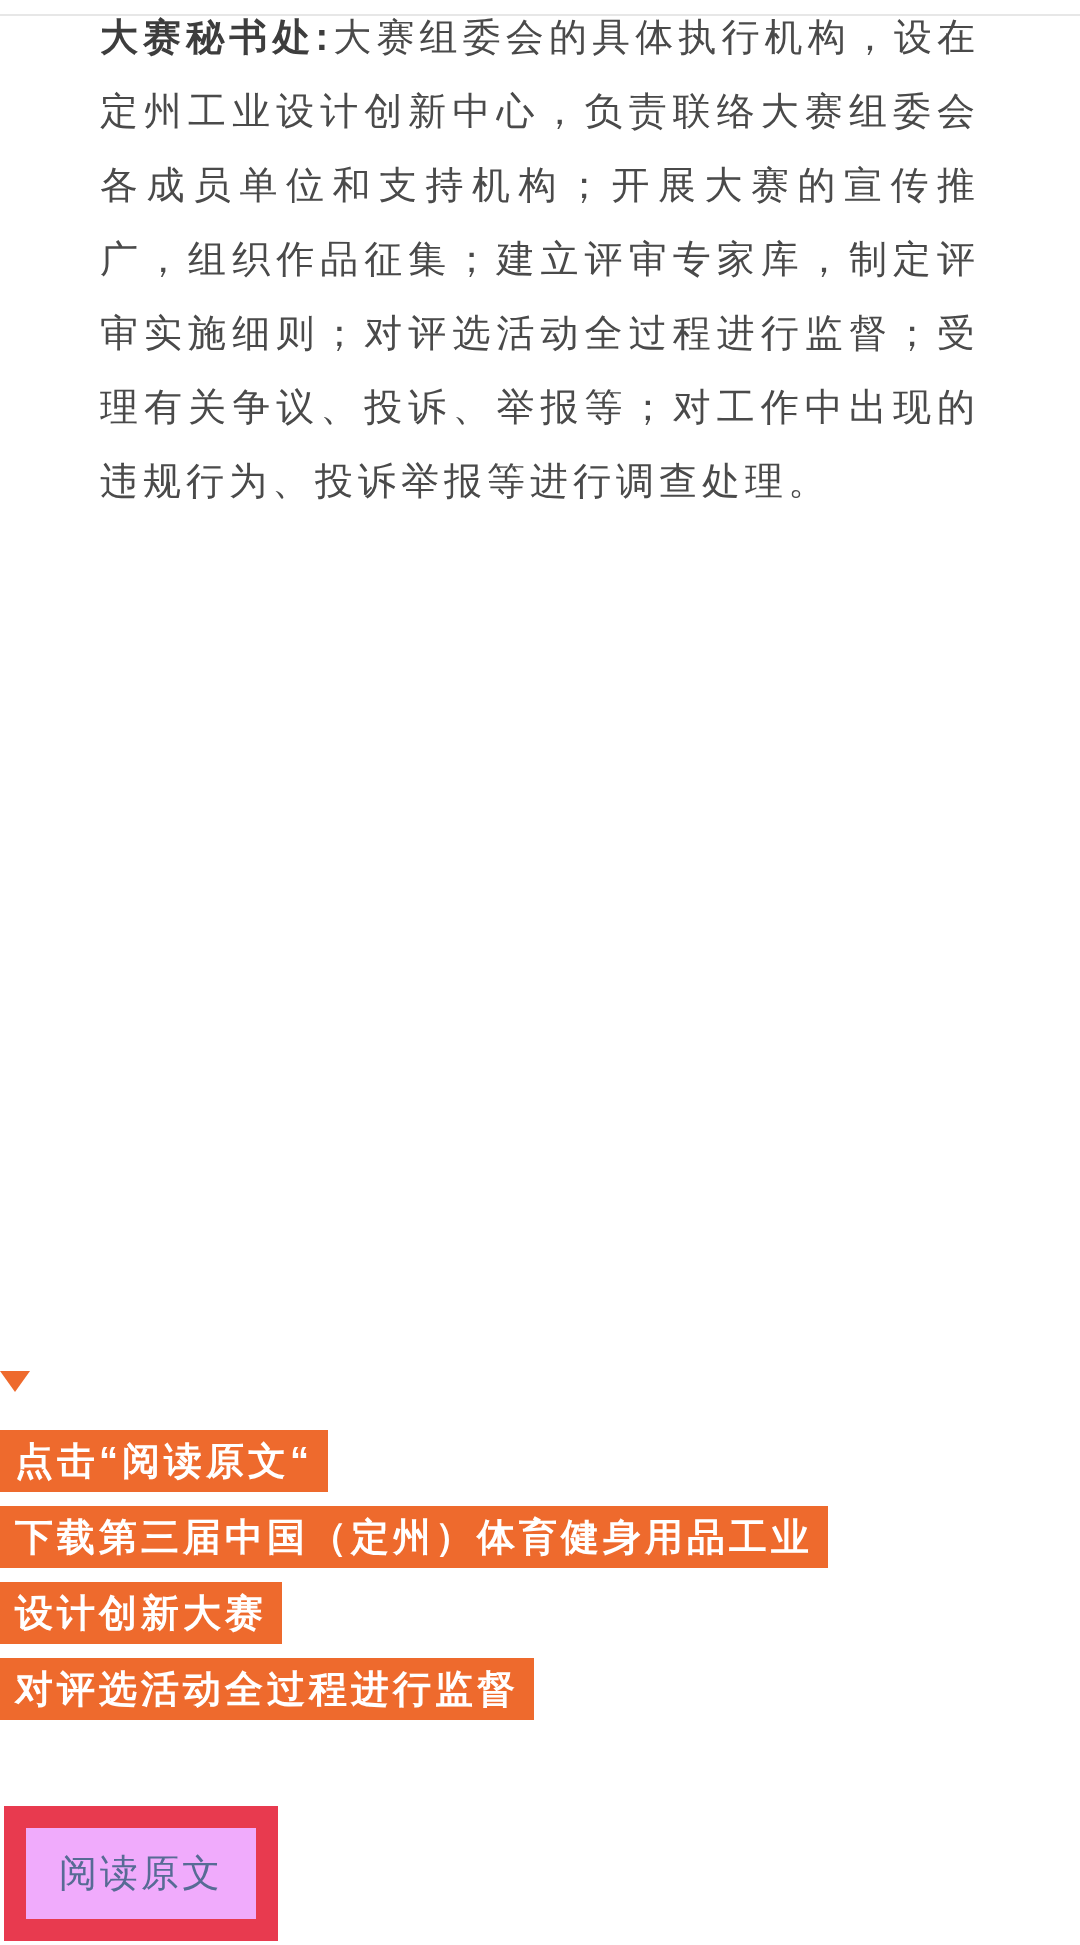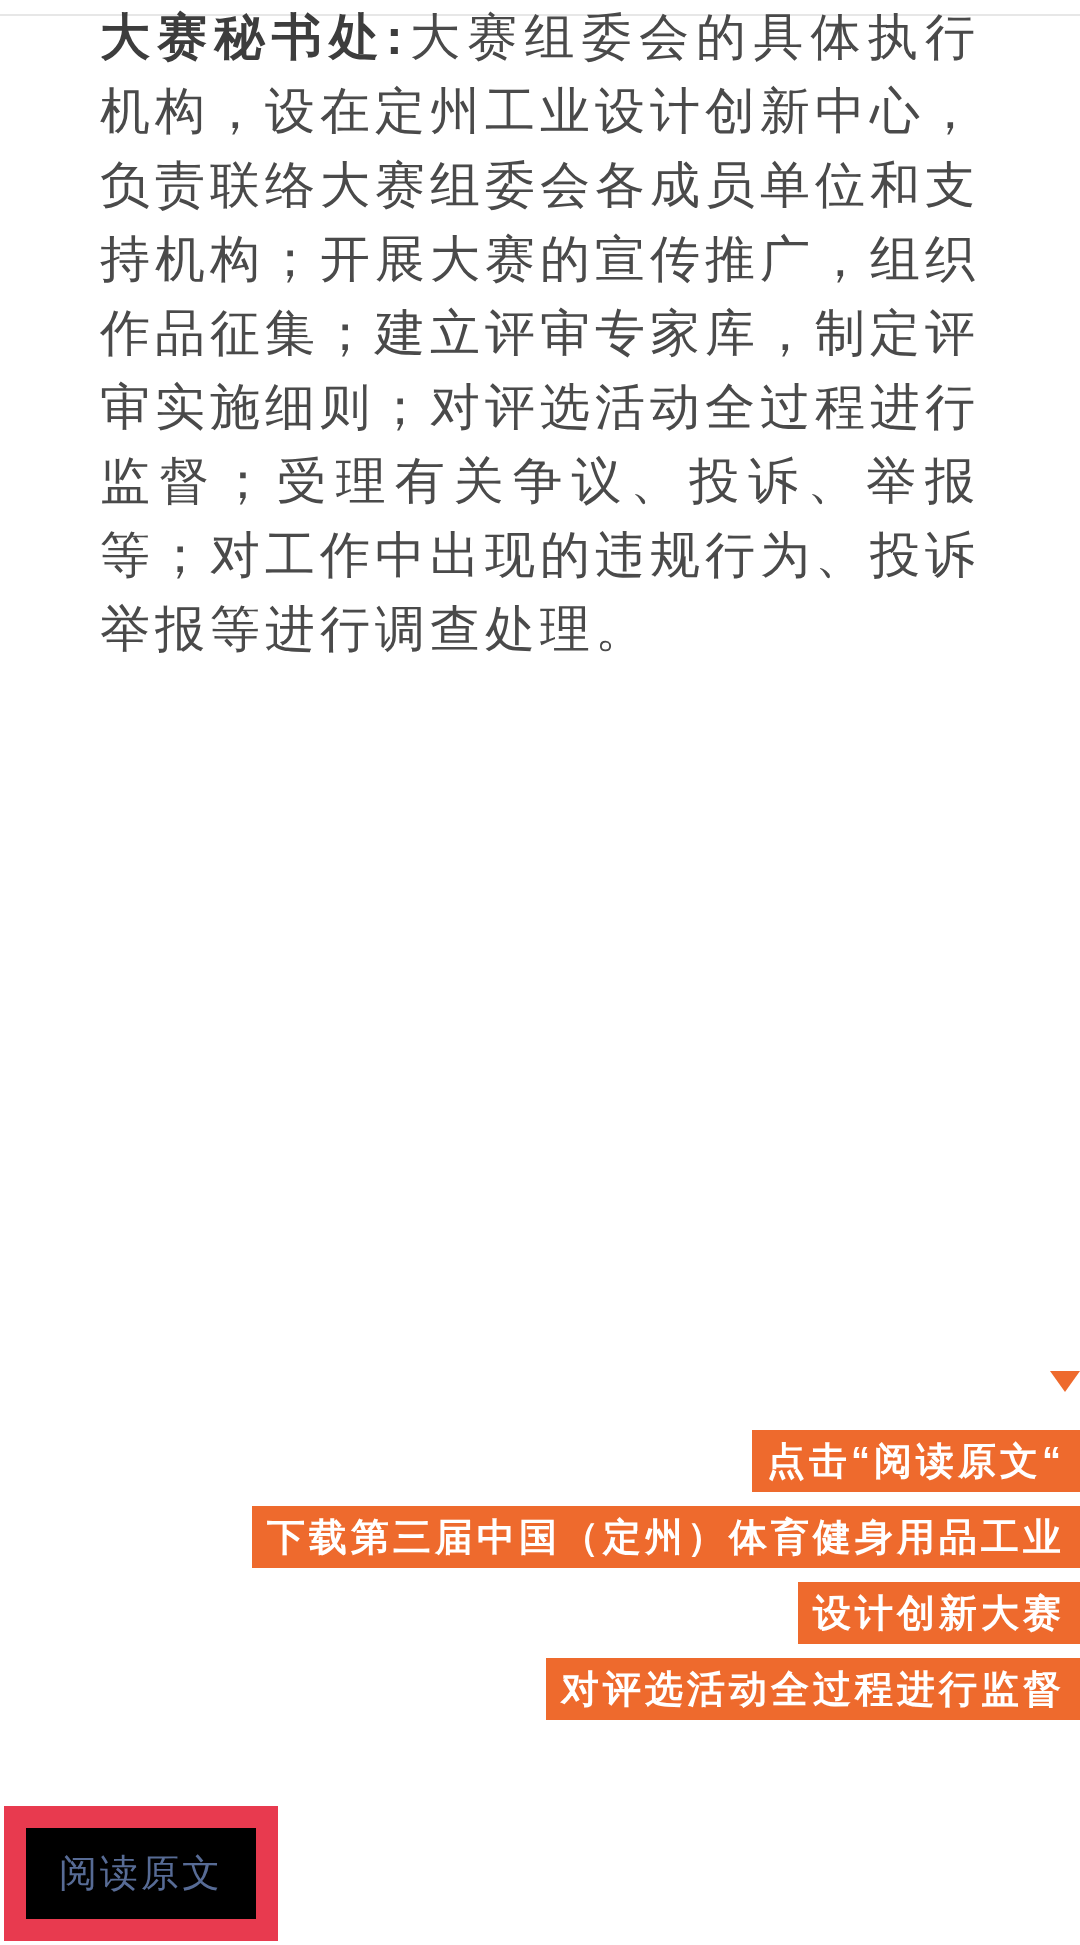--- a/index.html
+++ b/index.html
@@ -13,31 +13,31 @@
   .top-divider{
     position:absolute;top:14px;left:0;width:100%;height:2px;
     background:#e7e7e7;
   }
   .article{
     position:absolute;top:0;left:100px;width:880px;
     color:#4a4a4a;
   }
   .article p{
     margin:0;
-    font-size:50px;
+    font-size:38px;
     line-height:74px;
     letter-spacing:5px;
     text-align:justify;
     text-justify:inter-ideograph;
   }
   .article p + p{margin-top:74px;}
   .article b{font-weight:700;color:#3d3d3d;}
   .cta-zone{
     position:absolute;top:1371px;left:0;width:100%;
-    display:flex;flex-direction:column;align-items:flex-end;
+    display:flex;flex-direction:column;align-items:flex-start;
   }
   .down-triangle{
     width:0;height:0;
     border-left:15px solid transparent;
     border-right:15px solid transparent;
     border-top:21px solid #ee6a2d;
     margin-bottom:38px;
   }
   .hl{
     display:inline-block;
@@ -49,21 +49,21 @@
     letter-spacing:4px;
     padding:0 15px;
     margin-bottom:14px;
     white-space:nowrap;
   }
   .read-box{
     position:absolute;left:4px;top:1806px;
     width:274px;height:135px;
     box-sizing:border-box;
     border:22px solid #e83a4f;
-    background:#000000;
+    background:#f0abfc;
     display:flex;align-items:center;justify-content:center;
   }
   .read-link{
     font-size:38px;
     letter-spacing:3px;
     color:#576b95;
     text-decoration:none;
     cursor:pointer;
   }
 </style>

